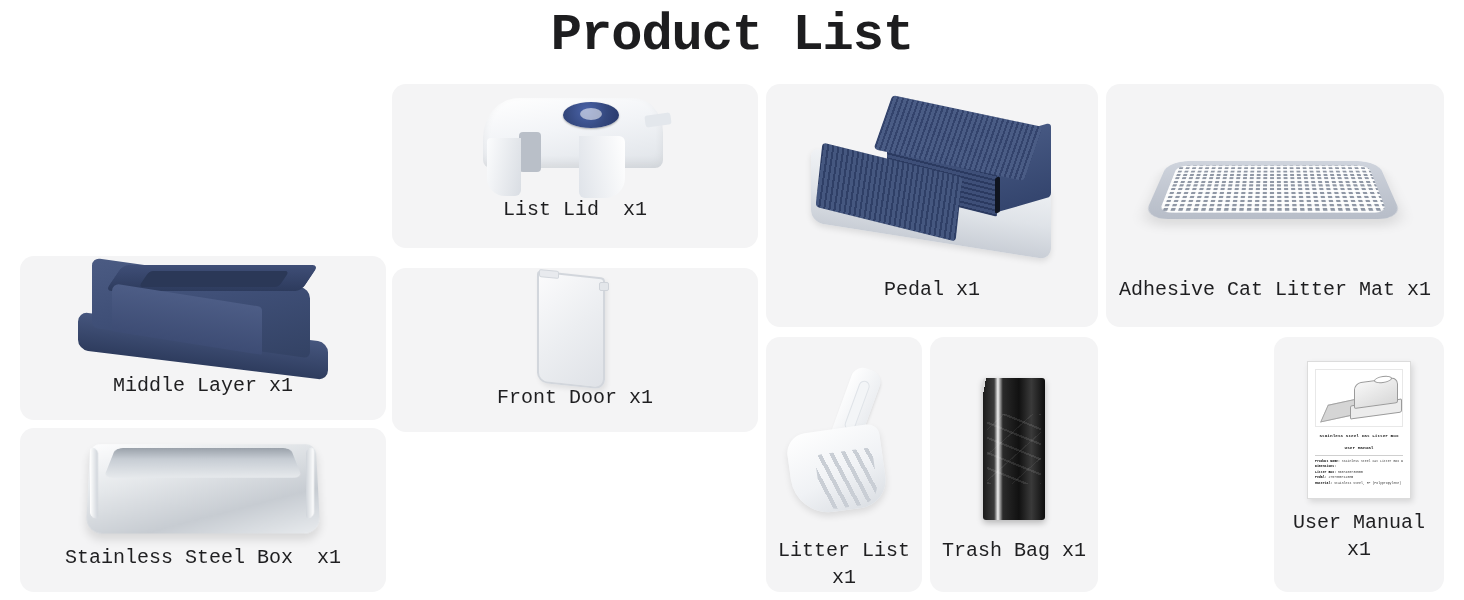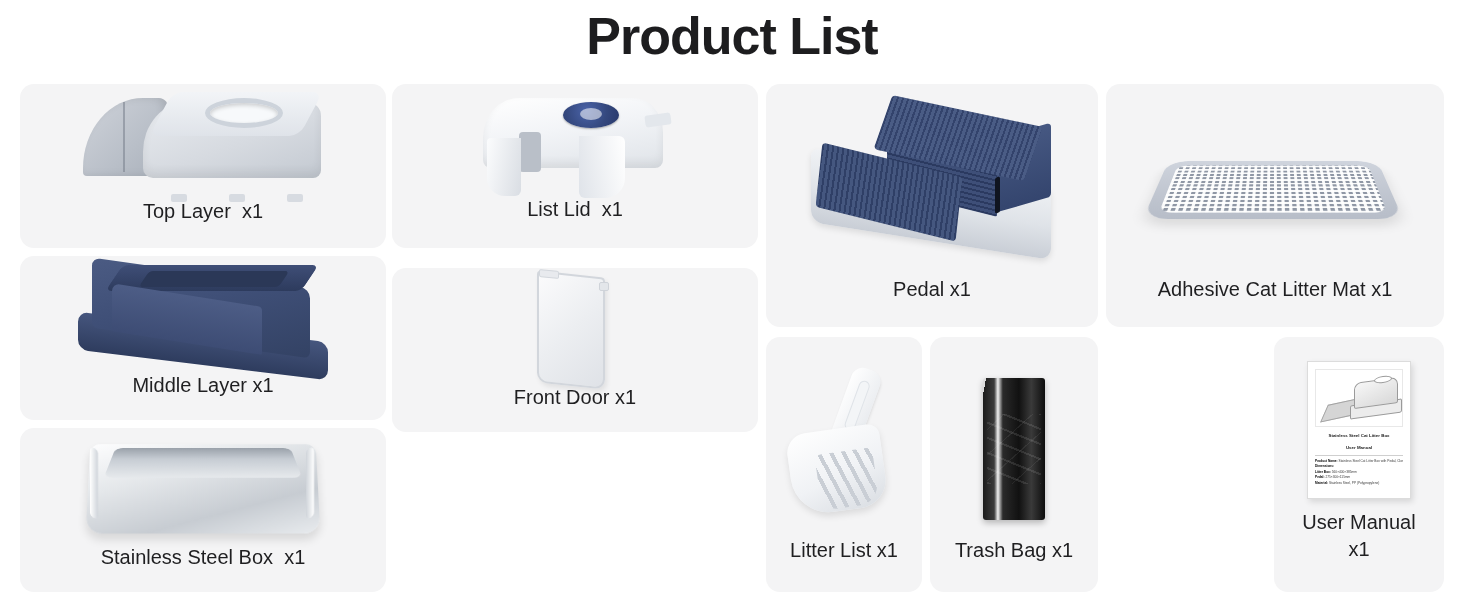--- a/index.html
+++ b/index.html
@@ -2,21 +2,21 @@
 <html><head>
 <meta charset="utf-8">
 <style>
   * { box-sizing: border-box; margin: 0; padding: 0; }
   html, body {
     width: 1464px; height: 600px;
     background: #ffffff;
     font-family: "Liberation Sans", "DejaVu Sans", sans-serif;
     overflow: hidden;
   }
-  .page { position: relative; width: 1464px; height: 512px; }
+  .page { position: relative; width: 1464px; height: 512px; font-family: Liberation Mono, monospace; }
 
   .page-title {
     position: absolute;
     top: 6px; left: 0; width: 1464px;
     text-align: center;
     font-size: 52px;
     font-weight: bold;
     letter-spacing: -1px;
     color: #1d1d1f;
   }
@@ -396,34 +396,20 @@
   }
   .mn-line b { color: #000; }
 </style>
 </head>
 <body>
 
 <div class="page">
 
   <div class="page-title">Product List</div>
 
-  <div class="card" style="left:20px; top:84px; width:366px; height:164px;">
-    <div class="card-art" style="height:118px; top:4px;">
-      <div class="art toplayer">
-        <div class="tl-hood"></div>
-        <div class="tl-body"></div>
-        <div class="tl-top"></div>
-        <div class="tl-hole"></div>
-        <div class="tl-foot" style="left:88px;"></div>
-        <div class="tl-foot" style="left:146px;"></div>
-        <div class="tl-foot" style="left:204px;"></div>
-      </div>
-    </div>
-    <div class="card-label" style="top:114px;">Top Layer  x1</div>
-  </div>
 
   <div class="card" style="left:392px; top:84px; width:366px; height:164px;">
     <div class="card-art" style="height:116px; top:4px;">
       <div class="art fliplid">
         <div class="fl-shell"></div>
         <div class="fl-notch"></div>
         <div class="fl-legL"></div>
         <div class="fl-legR"></div>
         <div class="fl-knob"></div>
         <div class="fl-tab"></div>

